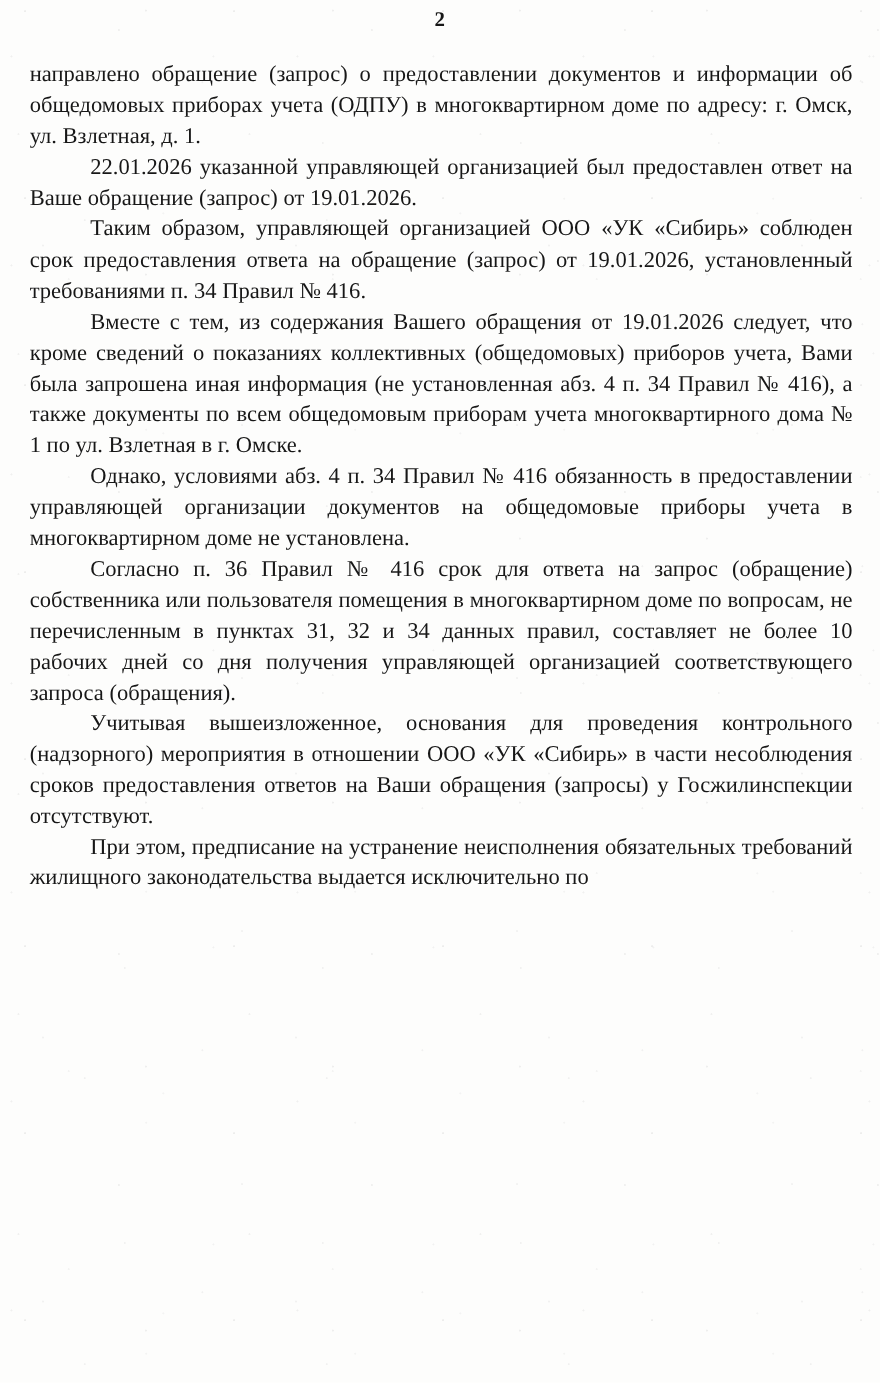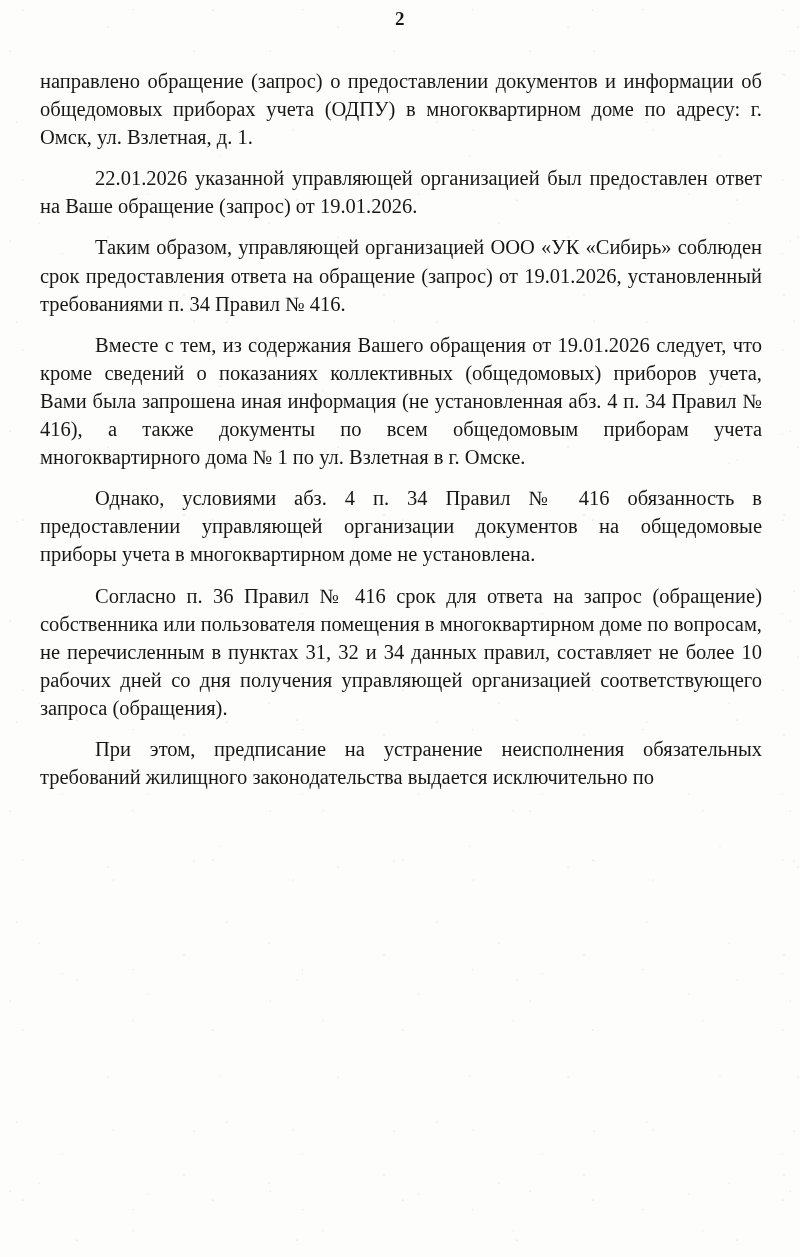--- a/index.html
+++ b/index.html
@@ -58,21 +58,21 @@
     left: 27px;
     width: 748px;
     font-size: 20.5px;
     line-height: 28.1px;
     text-align: justify;
     text-justify: inter-word;
     -webkit-hyphens: none;
     hyphens: none;
   }
   .body-text p {
-    margin: 13px;
+    margin: 0;
     text-indent: 55px;
   }
   .body-text p.no-indent {
     text-indent: 0;
   }
   .body-text p:last-child {
     text-align: justify;
   }
 </style>
 </head>
@@ -84,16 +84,17 @@
 
   <div class="page-number">2</div>
 
   <div class="body-text">
     <p class="no-indent">направлено обращение (запрос) о предоставлении документов и информации об общедомовых приборах учета (ОДПУ) в многоквартирном доме по адресу: г. Омск, ул. Взлетная, д. 1.</p>
     <p>22.01.2026 указанной управляющей организацией был предоставлен ответ на Ваше обращение (запрос) от 19.01.2026.</p>
     <p>Таким образом, управляющей организацией ООО «УК «Сибирь» соблюден срок предоставления ответа на обращение (запрос) от 19.01.2026, установленный требованиями п. 34 Правил № 416.</p>
     <p>Вместе с тем, из содержания Вашего обращения от 19.01.2026 следует, что кроме сведений о показаниях коллективных (общедомовых) приборов учета, Вами была запрошена иная информация (не установленная абз. 4 п. 34 Правил № 416), а также документы по всем общедомовым приборам учета многоквартирного дома № 1 по ул. Взлетная в г. Омске.</p>
     <p>Однако, условиями абз. 4 п. 34 Правил № 416 обязанность в предоставлении управляющей организации документов на общедомовые приборы учета в многоквартирном доме не установлена.</p>
     <p>Согласно п. 36 Правил № 416 срок для ответа на запрос (обращение) собственника или пользователя помещения в многоквартирном доме по вопросам, не перечисленным в пунктах 31, 32 и 34 данных правил, составляет не более 10 рабочих дней со дня получения управляющей организацией соответствующего запроса (обращения).</p>
+    <p>Учитывая вышеизложенное, основания для проведения контрольного (надзорного) мероприятия в отношении ООО «УК «Сибирь» в части несоблюдения сроков предоставления ответов на Ваши обращения (запросы) у Госжилинспекции отсутствуют.</p>
     <p>При этом, предписание на устранение неисполнения обязательных требований жилищного законодательства выдается исключительно по</p>
   </div>
 
 </div>
 
 </body></html>

